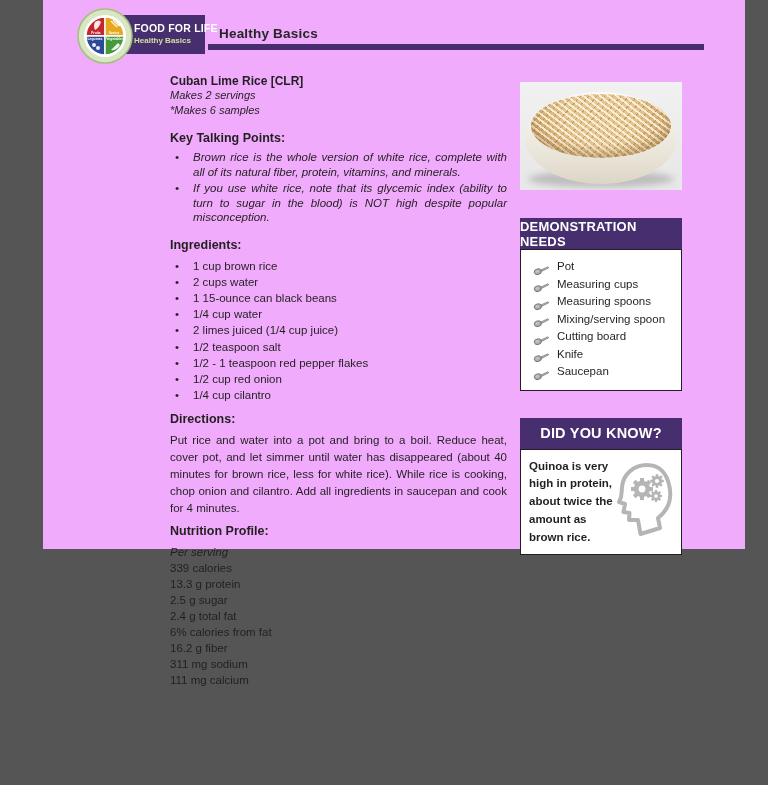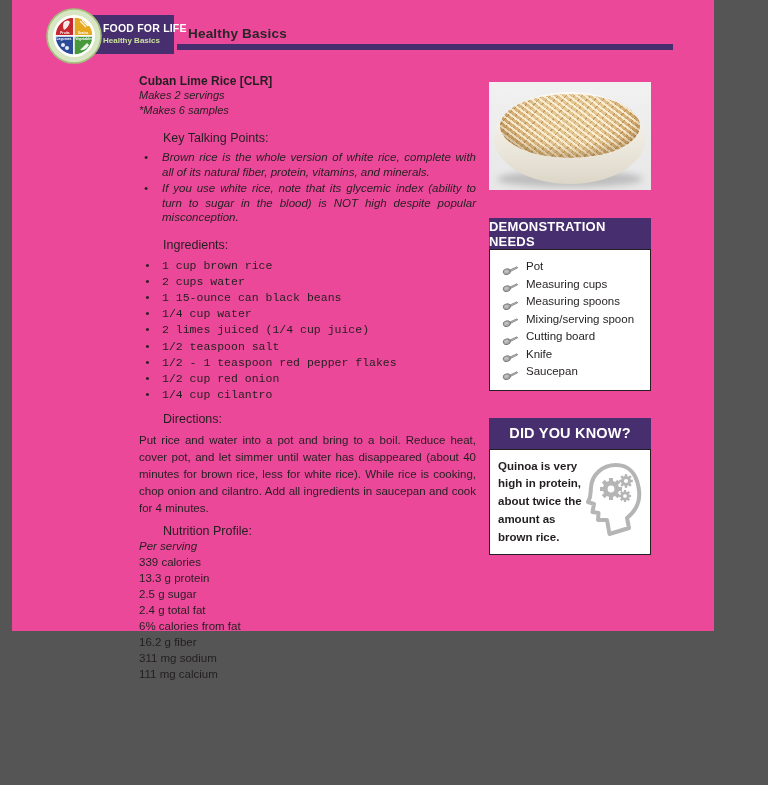--- a/index.html
+++ b/index.html
@@ -5,46 +5,46 @@
   * { margin:0; padding:0; box-sizing:border-box; }
   html,body { width:768px; height:785px; }
   body {
     background:#555555;
     font-family:"Liberation Sans", sans-serif;
     color:#231f20;
     position:relative;
     overflow:hidden;
   }
   .page {
-    position:absolute; left:12px; top:0; width:702px; height:631px;
-    background:#ec4899;
+    position:absolute; left:43px; top:0; width:702px; height:549px;
+    background:#f0abfc;
   }
 
   
   .logo-band { position:absolute; left:50px; top:15px; width:112px; height:39px; background:#462e6f; }
   .logo-band .band-text { position:absolute; left:41px; top:7px; }
   .brand-name { font-size:10.5px; font-weight:bold; color:#ffffff; letter-spacing:.2px; white-space:nowrap; }
   .brand-sub  { font-size:8px; font-weight:bold; color:#cde19e; margin-top:2px; white-space:nowrap; }
   .logo-svg { position:absolute; left:34px; top:8px; }
   .header-title { position:absolute; left:176px; top:26px; font-size:13.5px; font-weight:bold; color:#262626; letter-spacing:.2px; }
   .header-rule { position:absolute; left:165px; top:44px; width:496px; height:6px; background:#462e6f; }
 
   
   .main { position:absolute; left:127px; top:70px; width:337px; }
   .recipe-title { font-size:12px; font-weight:bold; margin-top:4px; }
   .serv { margin-top:0; font-style:italic; font-size:11px; line-height:15px; }
-  h2.sec { font-size:12.5px; font-weight:normal; margin-top:13px;margin-left:24px; }
+  h2.sec { font-size:12.5px; font-weight:bold; margin-top:13px; }
   ul.blist { list-style:none; margin-top:6px; }
   ul.blist li { position:relative; padding-left:23px; }
   ul.blist li::before { content:"\2022"; position:absolute; left:5px; }
   ul.tp { font-style:italic; font-size:11.5px; line-height:14.5px; text-align:justify; margin-top:5px; }
   ul.tp li { margin-bottom:2px; }
-  ul.ing { font-size:11.5px; line-height:16.2px;font-family:Liberation Mono, monospace; }
+  ul.ing { font-size:11.5px; line-height:16.2px; }
   p.dir { margin-top:6px; font-size:11.5px; line-height:17px; text-align:justify; }
-  .per { font-style:italic; font-size:11.5px; line-height:16px; }
+  .per { margin-top:6px; font-style:italic; font-size:11.5px; line-height:16px; }
   .nut-lines div { font-size:11.5px; line-height:16px; }
 
   
   .rightcol { position:absolute; left:477px; top:82px; width:162px; }
   .photo { position:relative; height:108px; background:linear-gradient(#f1f1f1,#e7e7e7); overflow:hidden; }
   .bowl-shadow { position:absolute; left:8px; bottom:3px; width:146px; height:16px; border-radius:50%; background:rgba(0,0,0,.18); filter:blur(3px); }
   .bowl { position:absolute; left:5px; bottom:6px; width:152px; height:92px; border-radius:50%; background:linear-gradient(#fbfaf6,#e9e4d8 70%,#dcd6c8); }
   .rice { position:absolute; left:11px; top:12px; width:140px; height:64px; border-radius:50%;
           background:#d4ae77;
           background-image:

